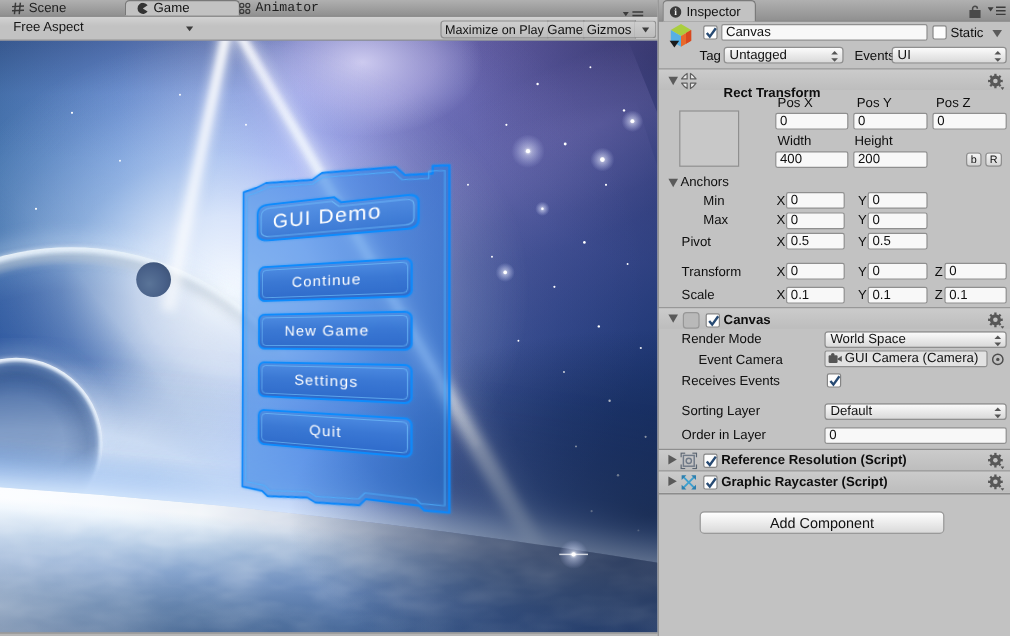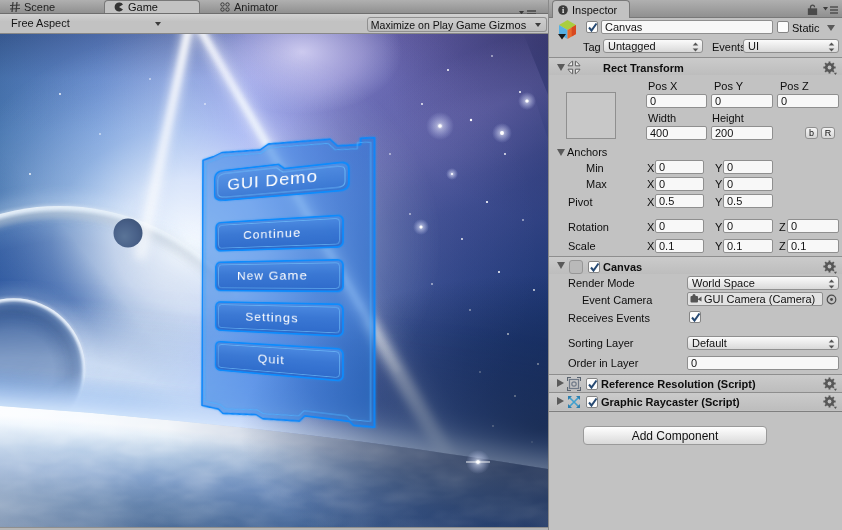--- a/index.html
+++ b/index.html
@@ -59,21 +59,21 @@
           </g>
         </svg>
       <span>Scene</span>
       </div>
     <div class="tab active" style="left:104px;width:96px;">
       <svg width="10" height="10" viewBox="0 0 10 10">
           <path d="M9 2.4 A4.6 4.6 0 1 0 9 7.6 L5 5 Z" fill="#333"></path>
         </svg>
       <span>Game</span>
       </div>
-    <div class="tab inactive" style="left:211px;width:79px;">
+    <div class="tab inactive" style="left:190px;width:79px;font-family:Liberation Mono, monospace;">
       <svg width="10" height="10" viewBox="0 0 10 10" fill="none" stroke="#3a3a3a">
           <circle cx="2.5" cy="2.5" r="1.7"></circle>
           <circle cx="7.5" cy="2.5" r="1.7"></circle>
           <circle cx="2.5" cy="7.5" r="1.7"></circle>
           <circle cx="7.5" cy="7.5" r="1.7"></circle>
         </svg>
       <span>Animator</span>
       </div>
     <div class="abs" style="left:519px;top:4px;width:20px;height:8px;">
       <svg width="18" height="8" viewBox="0 0 18 8">
@@ -420,21 +420,21 @@
 
     <div class="abs" style="left:0;top:58px;width:294px;height:17px;background:linear-gradient(#cbcbcb,#bdbdbd);"></div>
     <div class="tri-d" style="left:8px;top:64px;"></div>
     <div class="abs" style="left:17px;top:59px;">
       <svg width="16" height="17" viewBox="0 0 16 17" fill="#ececec" stroke="#5f5f5f" stroke-width="1" stroke-linejoin="round">
         <path d="M6.6 2.2 L6.6 6.8 L2 6.8 C3.8 4.2 4.6 3.2 6.6 2.2 Z"></path>
         <path d="M9.4 2.2 L9.4 6.8 L14 6.8 C12.2 4.2 11.4 3.2 9.4 2.2 Z"></path>
         <path d="M6.6 14.8 L6.6 10.2 L2 10.2 C3.8 12.8 4.6 13.8 6.6 14.8 Z"></path>
         <path d="M9.4 14.8 L9.4 10.2 L14 10.2 C12.2 12.8 11.4 13.8 9.4 14.8 Z"></path>
       </svg></div>
-    <div class="hdr" style="left:54px;top:62px;">Rect Transform</div>
+    <div class="hdr" style="left:54px;top:72px;">Rect Transform</div>
     <div class="abs" style="left:274px;top:61px;"><svg width="14" height="14" viewBox="0 0 14 14">
           <path d="M 10.70 4.62 L 11.01 5.59 L 12.62 5.51 L 12.62 7.49 L 11.01 7.41 L 10.70 8.38 L 10.80 8.14 L 10.33 9.04 L 11.53 10.13 L 10.13 11.53 L 9.04 10.33 L 8.14 10.80 L 8.38 10.70 L 7.41 11.01 L 7.49 12.62 L 5.51 12.62 L 5.59 11.01 L 4.62 10.70 L 4.86 10.80 L 3.96 10.33 L 2.87 11.53 L 1.47 10.13 L 2.67 9.04 L 2.20 8.14 L 2.30 8.38 L 1.99 7.41 L 0.38 7.49 L 0.38 5.51 L 1.99 5.59 L 2.30 4.62 L 2.20 4.86 L 2.67 3.96 L 1.47 2.87 L 2.87 1.47 L 3.96 2.67 L 4.86 2.20 L 4.62 2.30 L 5.59 1.99 L 5.51 0.38 L 7.49 0.38 L 7.41 1.99 L 8.38 2.30 L 8.14 2.20 L 9.04 2.67 L 10.13 1.47 L 11.53 2.87 L 10.33 3.96 L 10.80 4.86 Z" fill="#575757" fill-rule="evenodd"></path>
           <circle cx="6.5" cy="6.5" r="1.9" fill="#c2c2c2"></circle>
           <polygon points="10.8,11.8 14,11.8 12.4,14" fill="#575757"></polygon>
         </svg></div>
 
     <div class="abs" style="left:17px;top:92px;width:50px;height:47px;border:1px solid #8f8f8f;background:#c8c8c8;"></div>
     <div class="lbl" style="left:99px;top:80px;">Pos X</div>
       <div class="lbl" style="left:165px;top:80px;">Pos Y</div>
       <div class="lbl" style="left:231px;top:80px;">Pos Z</div>
@@ -457,21 +457,21 @@
     <div class="lbl" style="left:37px;top:178px;">Max</div>
     <div class="lbl" style="left:98px;top:178px;">X</div>
       <div class="ifield" style="left:106px;top:177px;width:49px;">0</div>
     <div class="lbl" style="left:166px;top:178px;">Y</div>
       <div class="ifield" style="left:174px;top:177px;width:50px;">0</div>
     <div class="lbl" style="left:19px;top:196px;">Pivot</div>
     <div class="lbl" style="left:98px;top:196px;">X</div>
       <div class="ifield" style="left:106px;top:194px;width:49px;">0.5</div>
     <div class="lbl" style="left:166px;top:196px;">Y</div>
       <div class="ifield" style="left:174px;top:194px;width:50px;">0.5</div>
-    <div class="lbl" style="left:19px;top:221px;">Rotation</div>
+    <div class="lbl" style="left:19px;top:221px;">Transform</div>
     <div class="lbl" style="left:98px;top:221px;">X</div>
       <div class="ifield" style="left:106px;top:219px;width:49px;">0</div>
     <div class="lbl" style="left:166px;top:221px;">Y</div>
       <div class="ifield" style="left:174px;top:219px;width:50px;">0</div>
     <div class="lbl" style="left:230px;top:221px;">Z</div>
       <div class="ifield" style="left:238px;top:219px;width:52px;">0</div>
     <div class="lbl" style="left:19px;top:240px;">Scale</div>
     <div class="lbl" style="left:98px;top:240px;">X</div>
       <div class="ifield" style="left:106px;top:239px;width:49px;">0.1</div>
     <div class="lbl" style="left:166px;top:240px;">Y</div>
@@ -560,16 +560,16 @@
           <path d="M2 5.5 L4.5 8.5 L9.5 1.5" fill="none" stroke="#274a73" stroke-width="2"></path>
         </svg></div>
     <div class="hdr" style="left:52px;top:396px;">Graphic Raycaster (Script)</div>
     <div class="abs" style="left:274px;top:395px;"><svg width="14" height="14" viewBox="0 0 14 14">
           <path d="M 10.70 4.62 L 11.01 5.59 L 12.62 5.51 L 12.62 7.49 L 11.01 7.41 L 10.70 8.38 L 10.80 8.14 L 10.33 9.04 L 11.53 10.13 L 10.13 11.53 L 9.04 10.33 L 8.14 10.80 L 8.38 10.70 L 7.41 11.01 L 7.49 12.62 L 5.51 12.62 L 5.59 11.01 L 4.62 10.70 L 4.86 10.80 L 3.96 10.33 L 2.87 11.53 L 1.47 10.13 L 2.67 9.04 L 2.20 8.14 L 2.30 8.38 L 1.99 7.41 L 0.38 7.49 L 0.38 5.51 L 1.99 5.59 L 2.30 4.62 L 2.20 4.86 L 2.67 3.96 L 1.47 2.87 L 2.87 1.47 L 3.96 2.67 L 4.86 2.20 L 4.62 2.30 L 5.59 1.99 L 5.51 0.38 L 7.49 0.38 L 7.41 1.99 L 8.38 2.30 L 8.14 2.20 L 9.04 2.67 L 10.13 1.47 L 11.53 2.87 L 10.33 3.96 L 10.80 4.86 Z" fill="#575757" fill-rule="evenodd"></path>
           <circle cx="6.5" cy="6.5" r="1.9" fill="#c2c2c2"></circle>
           <polygon points="10.8,11.8 14,11.8 12.4,14" fill="#575757"></polygon>
         </svg></div>
     <div class="sep" style="top:411px;background:#7f7f7f;"></div>
 
-    <div class="abs" style="left:34px;top:426px;width:184px;height:19px;background:linear-gradient(#ffffff,#d9d9d9);border:1px solid #9a9a9a;border-radius:4px;
+    <div class="abs" style="left:34px;top:426px;width:204px;height:19px;background:linear-gradient(#ffffff,#d9d9d9);border:1px solid #9a9a9a;border-radius:4px;
       display:flex;align-items:center;justify-content:center;font-size:12px;color:#101010;">Add Component</div>
   </div>
 </div>
 
 </body></html>

